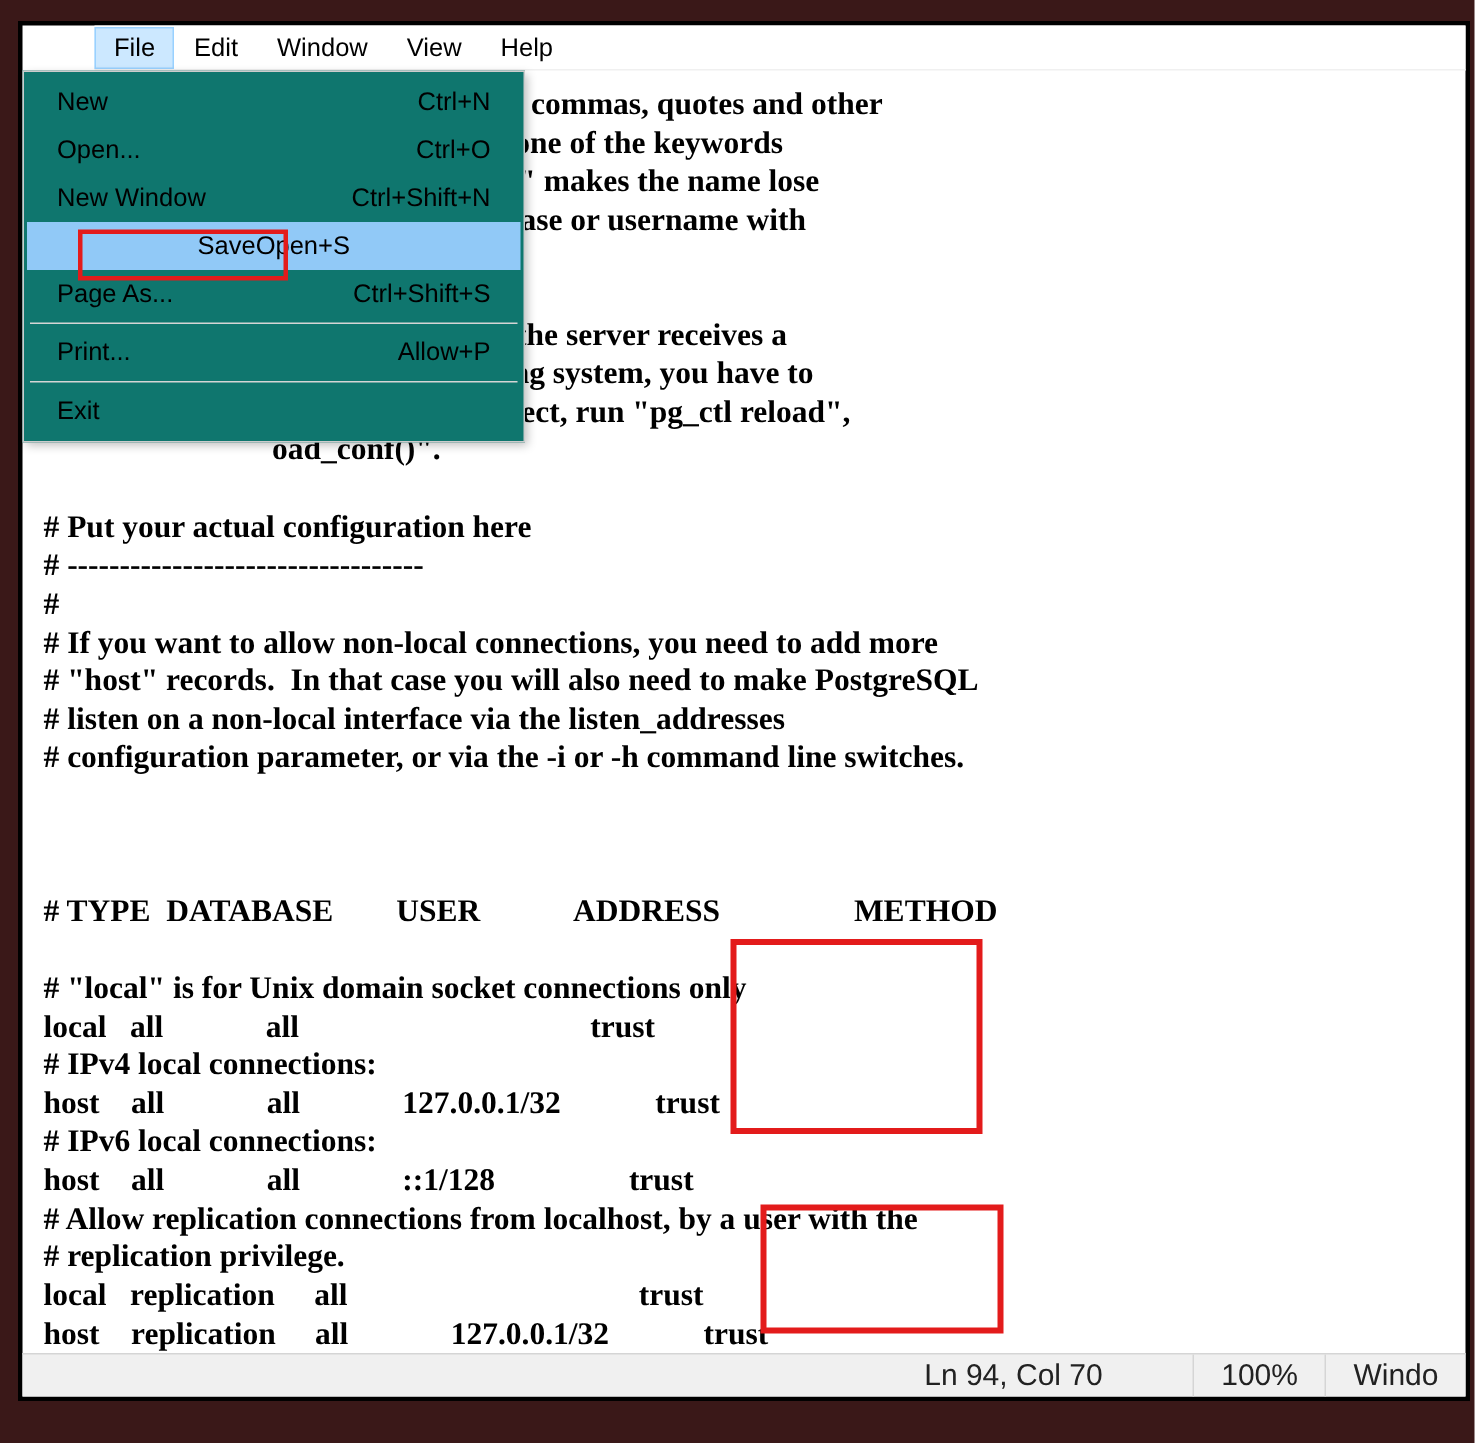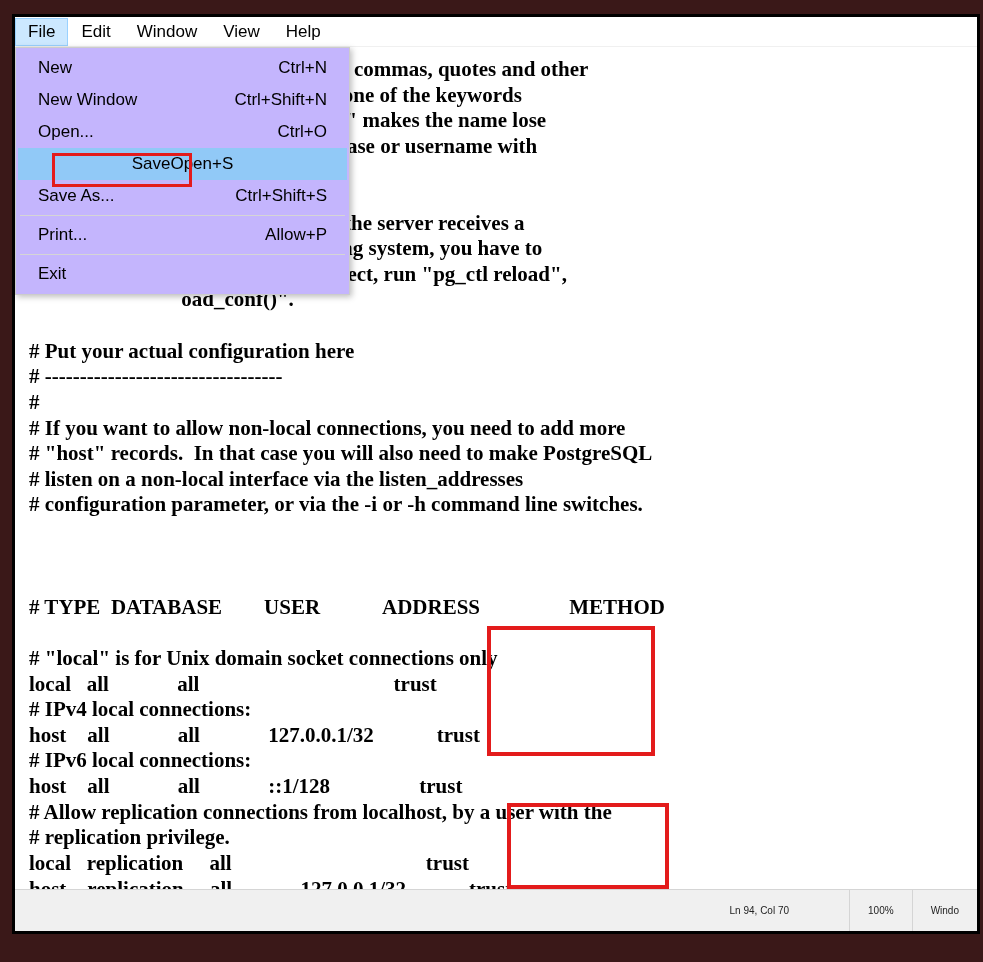--- a/index.html
+++ b/index.html
@@ -20,36 +20,37 @@
     background: #fff;
     border: 3px solid #000;
   }
   .menu-bar {
     display: flex;
     background: #fff;
     border-bottom: 1px solid #f0f0f0;
     height: 30px;
     align-items: center;
     font-size: 17px;
+    margin-left: 48px;
   }
   .menu-bar-item {
     padding: 4px 13px;
     cursor: default;
   }
   .menu-bar-item.active {
     background: #cce8ff;
     border: 1px solid #99d1ff;
     padding: 3px 12px;
   }
   .dropdown {
     position: absolute;
     top: 30px;
     left: 0;
     width: 335px;
-    background: #c4b5fd;
+    background: #0f766e;
     border: 1px solid #ccc;
     box-shadow: 2px 2px 6px rgba(0,0,0,0.25);
     z-index: 10;
     padding: 4px 2px;
   }
   .dropdown-item {
     display: flex;
     justify-content: space-between;
     padding: 6px 20px 6px 20px;
     font-size: 17px;
@@ -107,27 +108,27 @@
     width: 162px;
     height: 86px;
     z-index: 5;
     pointer-events: none;
   }
   .status-bar {
     position: absolute;
     bottom: 0;
     left: 0;
     right: 0;
-    height: 42px;
+    height: 29px;
     background: #f0f0f0;
     border-top: 1px solid #d5d5d5;
     display: flex;
     justify-content: flex-end;
     align-items: center;
-    font-size: 10px;
+    font-size: 20px;
     color: #222;
   }
   .status-cell {
     padding: 0 18px;
     border-left: 1px solid #d5d5d5;
     height: 100%;
     display: flex;
     align-items: center;
   }
   .status-cell.first { border-left: none; padding-right: 60px;}
@@ -179,33 +180,33 @@
 local   replication     all                                     trust
 host    replication     all             127.0.0.1/32            trust
 host    replication     all             ::1/128                 trust</div>
 
   <div class="dropdown">
     <div class="dropdown-item">
       <span>New</span>
       <span>Ctrl+N</span>
     </div>
     <div class="dropdown-item">
+      <span>Open...</span>
+      <span>Ctrl+O</span>
+    </div>
+    <div class="dropdown-item">
       <span>New Window</span>
       <span>Ctrl+Shift+N</span>
-    </div>
-    <div class="dropdown-item">
-      <span>Open...</span>
-      <span>Ctrl+O</span>
     </div>
     <div class="dropdown-item highlighted">
       <span>Save</span>
       <span>Open+S</span>
     </div>
     <div class="dropdown-item">
-      <span>Save As...</span>
+      <span>Page As...</span>
       <span>Ctrl+Shift+S</span>
     </div>
     <div class="dropdown-sep"></div>
     <div class="dropdown-item">
       <span>Print...</span>
       <span>Allow+P</span>
     </div>
     <div class="dropdown-sep"></div>
     <div class="dropdown-item">
       <span>Exit</span>

